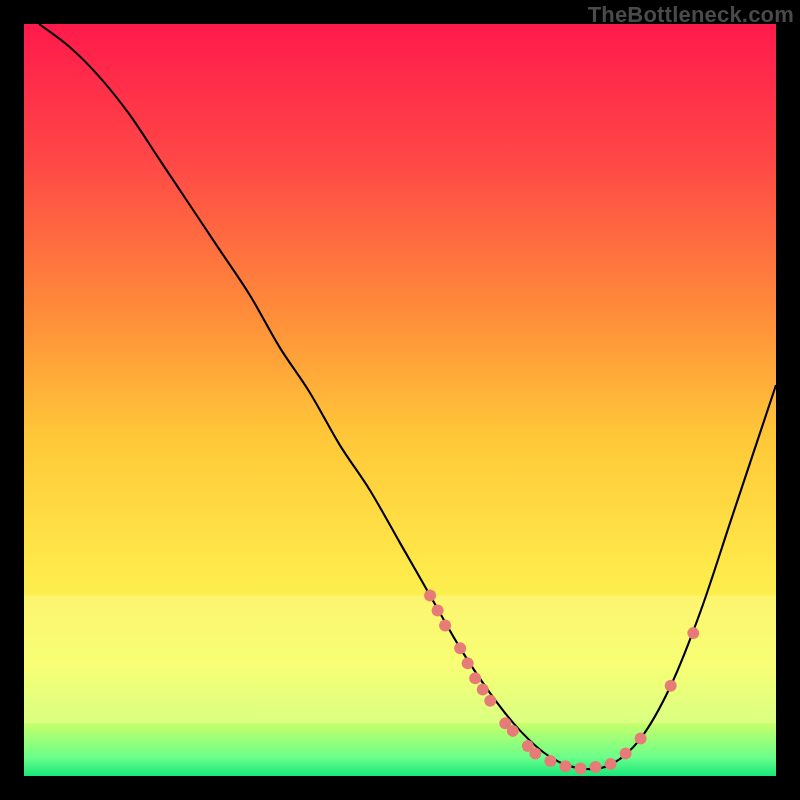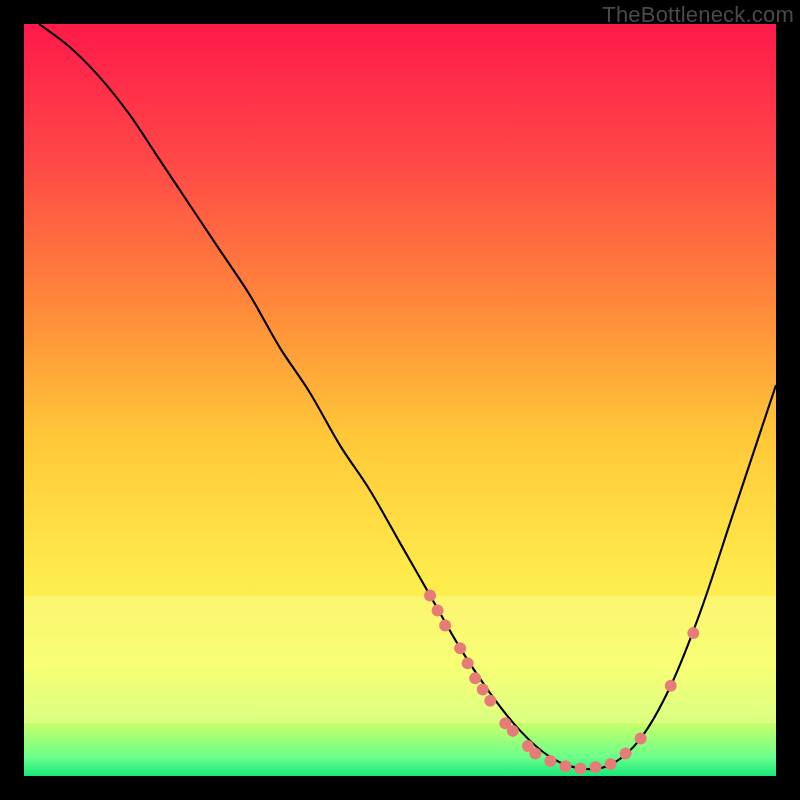--- a/index.html
+++ b/index.html
@@ -19,21 +19,21 @@
     width: 752px;
     height: 752px;
     background: #000;
   }
   .watermark {
     position: absolute;
     top: 2px;
     right: 6px;
     color: #4a4a4a;
     font-size: 22px;
-    font-weight: normal;
+    font-weight: bold;
     letter-spacing: 0.2px;
     z-index: 5;
   }
   svg { display: block; }
 </style>
 </head>
 <body>
 
 <div class="watermark">TheBottleneck.com</div>
 

